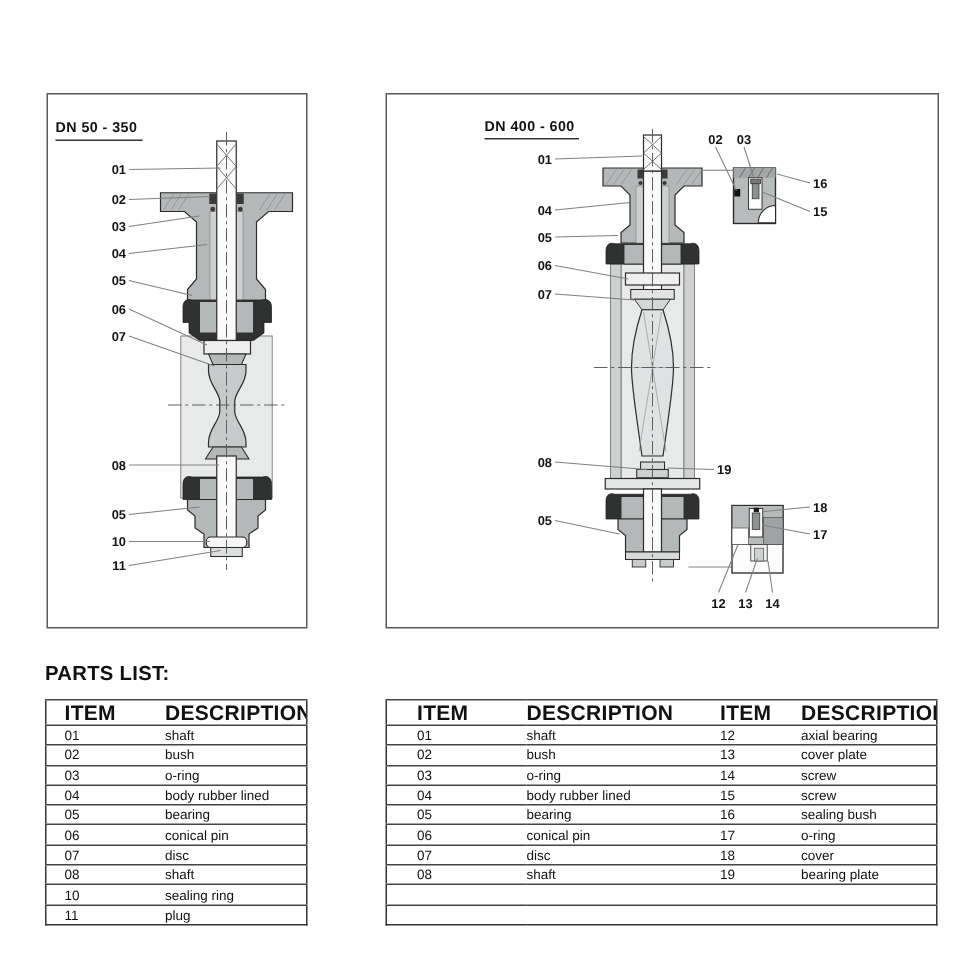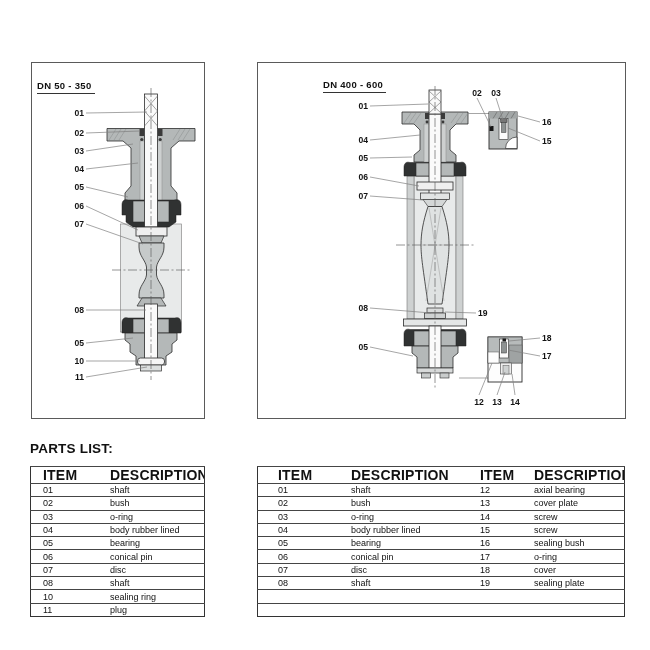--- a/index.html
+++ b/index.html
@@ -359,21 +359,21 @@
         <tr>
           <td>07</td>
           <td>disc</td>
           <td>18</td>
           <td>cover</td>
         </tr>
         <tr>
           <td>08</td>
           <td>shaft</td>
           <td>19</td>
-          <td>sealing plate</td>
+          <td>bearing plate</td>
         </tr>
         <tr>
           <td></td>
           <td></td>
           <td></td>
           <td></td>
         </tr>
         <tr>
           <td></td>
           <td></td>

